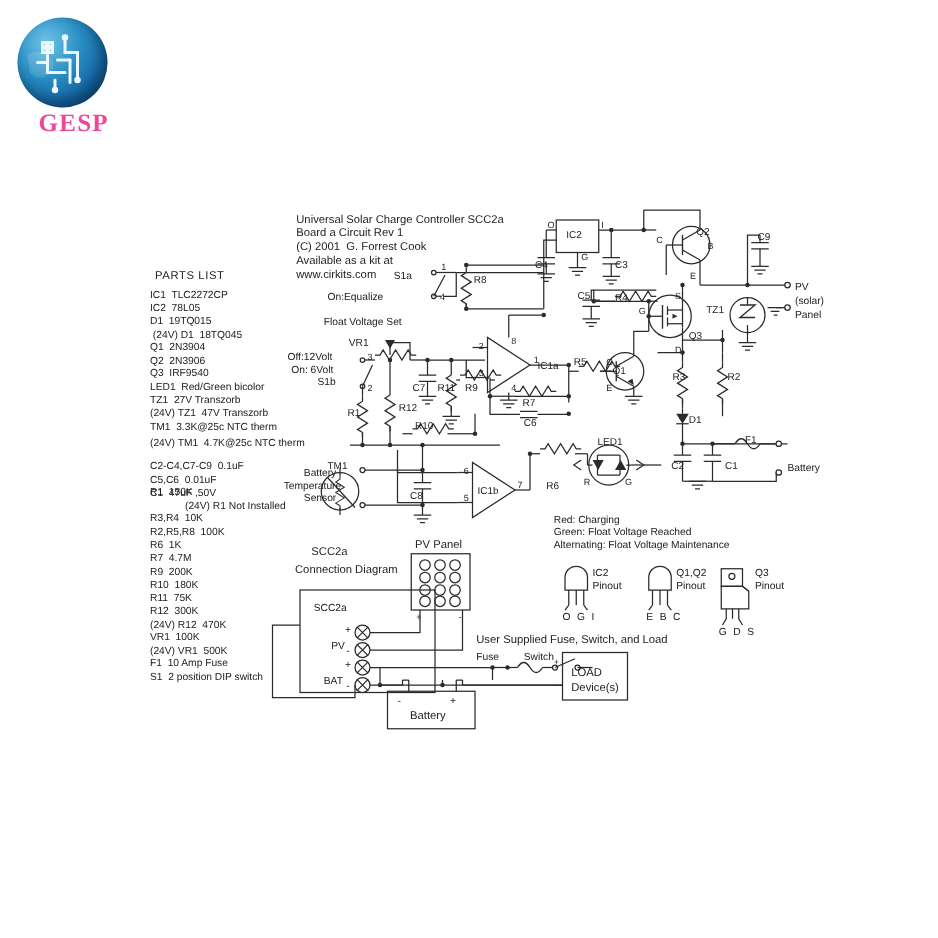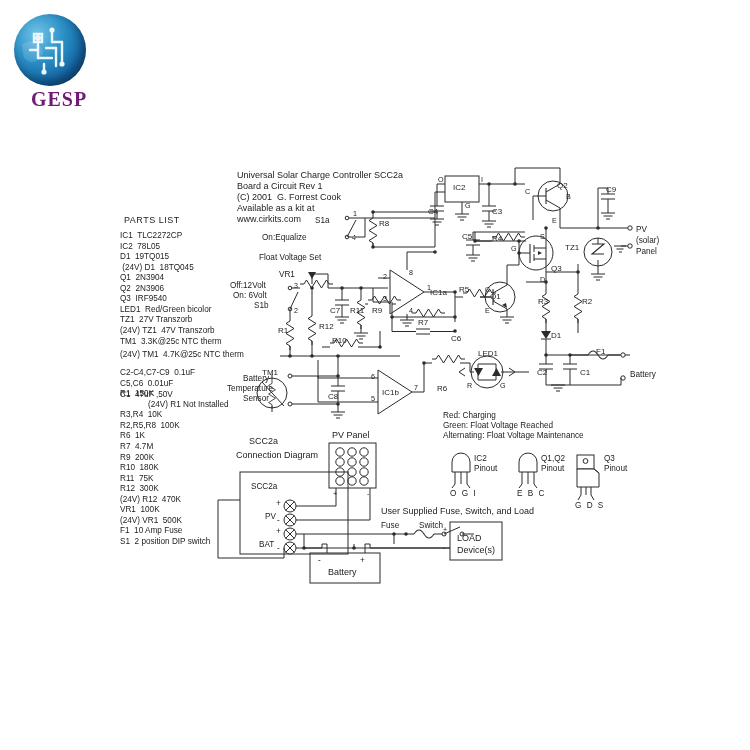--- a/index.html
+++ b/index.html
@@ -9,21 +9,21 @@
   .sheet{position:absolute;left:0;top:0;width:750px;height:750px;}
 
   
   .logo-wrap{position:absolute;left:14px;top:14px;width:90px;height:100px;}
   .logo-globe{position:absolute;left:0;top:0;width:72px;height:72px;border-radius:50%;
       background:radial-gradient(circle at 32% 28%, #6fc3e8 0%, #2a8fc4 38%, #1566a6 68%, #0d4b86 100%);
       box-shadow:inset -4px -5px 10px rgba(0,0,0,.35);}
   .logo-globe svg{position:absolute;left:0;top:0;}
   .logo-text{position:absolute;left:2px;top:74px;width:86px;text-align:center;
       font-family:"Liberation Serif",serif;font-weight:bold;font-size:20px;
-      letter-spacing:1px;color:#701a75;}
+      letter-spacing:1px;color:#ec4899;}
 
   
   .t{position:absolute;white-space:pre;font-size:8.2px;line-height:10.4px;color:#222;}
   .t.sm{font-size:7.2px;line-height:9.2px;}
   .t.lg{font-size:9px;line-height:11.5px;}
   .t.ref{font-size:8px;}
   .t.blk{white-space:pre-line;}
 
   
   .wire{stroke:#2b2b2b;stroke-width:1;fill:none;}
@@ -516,21 +516,21 @@
   <div class="t" style="left:254px;top:301px;">S1b</div>
   <div class="t sm" style="left:294px;top:281px;">3</div>
   <div class="t sm" style="left:294px;top:306px;">2</div>
   <div class="t ref" style="left:278px;top:326px;">R1</div>
   <div class="t ref" style="left:319px;top:322px;">R12</div>
   <div class="t ref" style="left:330px;top:306px;">C7</div>
   <div class="t ref" style="left:350px;top:306px;">R11</div>
   <div class="t ref" style="left:372px;top:306px;">R9</div>
   <div class="t ref" style="left:332px;top:336px;">R10</div>
   <div class="t ref" style="left:418px;top:318px;">R7</div>
-  <div class="t ref" style="left:419px;top:334px;margin-left:32px;">C6</div>
+  <div class="t ref" style="left:419px;top:334px;">C6</div>
 
   <div class="t ref" style="left:394px;top:288px;padding-left:36px;">IC1a</div>
   <div class="t sm" style="left:383px;top:272px;">2</div>
   <div class="t sm" style="left:383px;top:294px;">3</div>
   <div class="t sm" style="left:409px;top:268px;">8</div>
   <div class="t sm" style="left:409px;top:306px;">4</div>
   <div class="t sm" style="left:427px;top:283px;">1</div>
 
   <div class="t ref" style="left:453px;top:183px;">IC2</div>
   <div class="t sm" style="left:438px;top:175px;">O</div>

